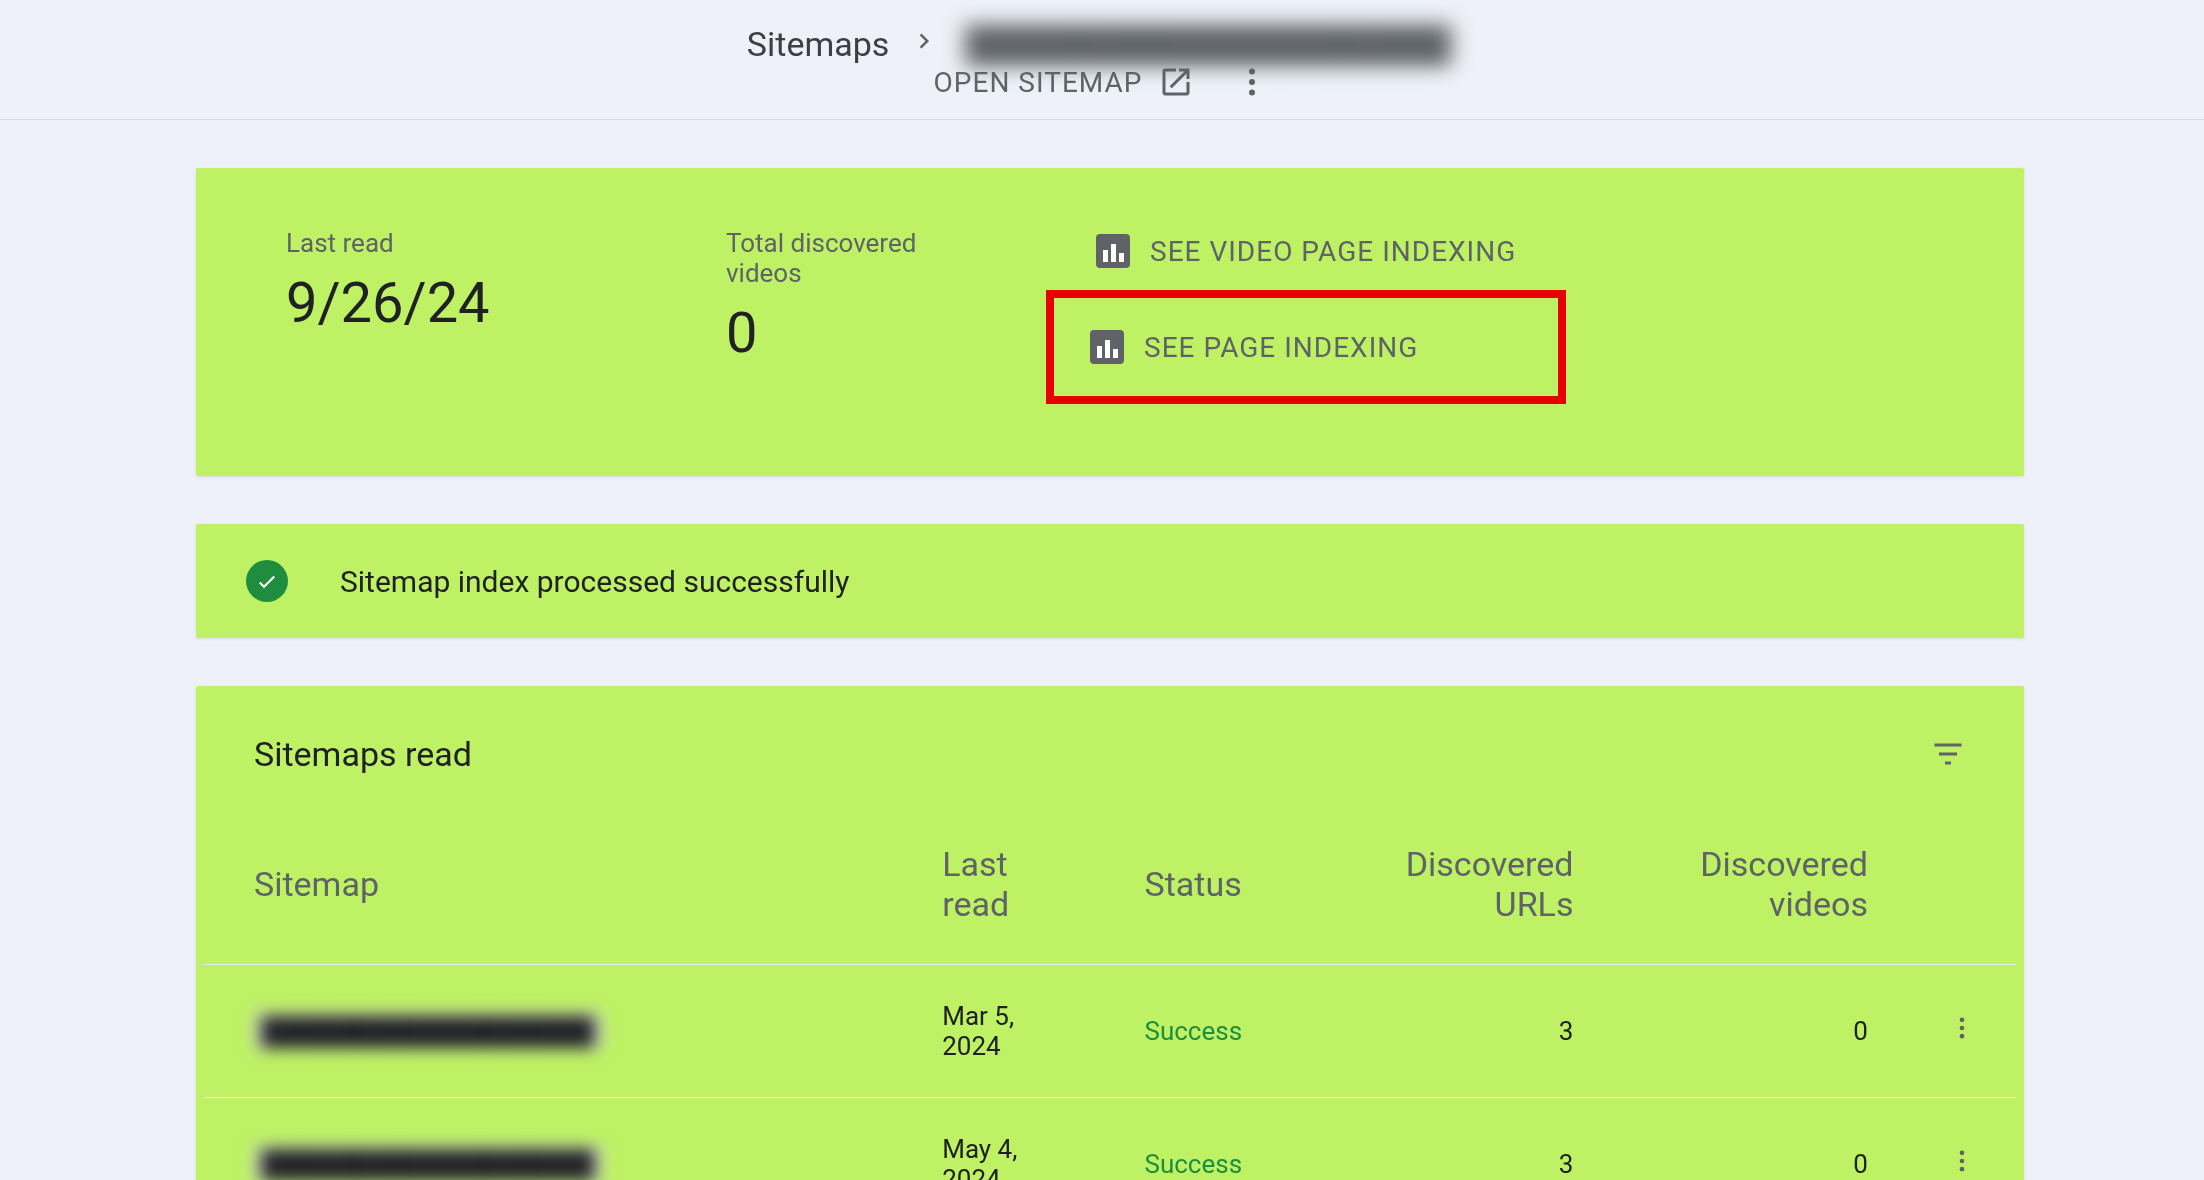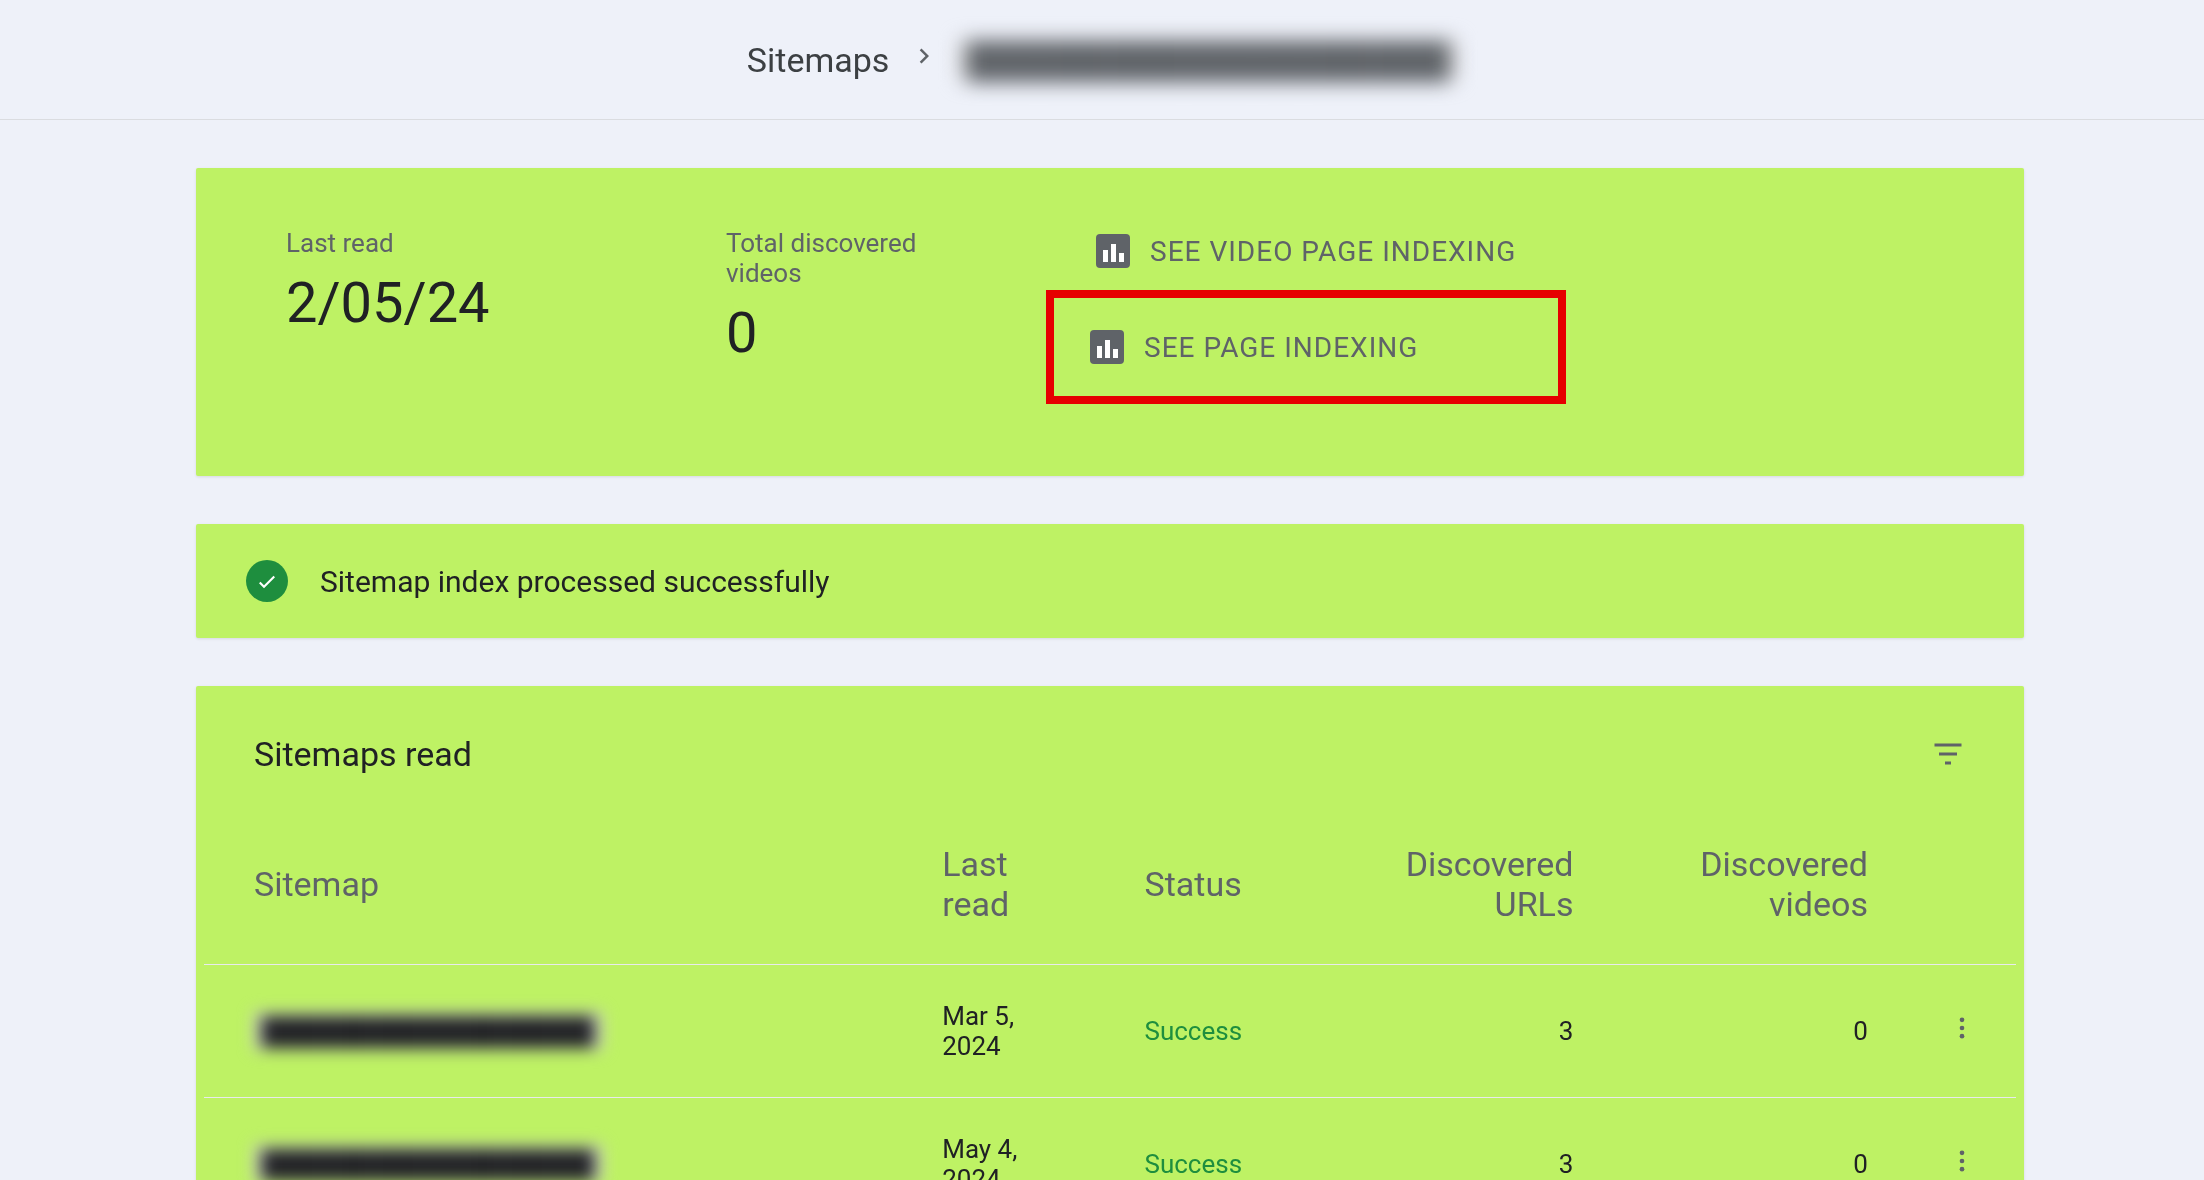--- a/index.html
+++ b/index.html
@@ -133,21 +133,21 @@
     width: 5px;
     background: #fff;
   }
   .chart-icon span:nth-child(1){height:12px}
   .chart-icon span:nth-child(2){height:18px}
   .chart-icon span:nth-child(3){height:9px}
   .status-card {
     padding: 36px 50px;
     display: flex;
     align-items: center;
-    gap: 32px;
+    gap: 52px;
   }
   .check-circle {
     width: 42px;
     height: 42px;
     border-radius: 50%;
     background: #1e8e3e;
     display: flex;
     align-items: center;
     justify-content: center;
   }
@@ -197,28 +197,41 @@
   <div class="breadcrumb">
     <span class="breadcrumb-root">Sitemaps</span>
     <span class="chevron">
       <svg viewBox="0 0 24 24" width="30" height="30" fill="#5f6368">
           <path d="M10 6l6 6-6 6V6z" fill="none"></path>
           <path d="M8.6 16.6L13.2 12 8.6 7.4 10 6l6 6-6 6z"></path>
         </svg>
     </span>
     <span class="breadcrumb-current">████████████████████</span>
   </div>
+  <div class="header-actions">
+    <div class="open-sitemap">
+      <span>OPEN SITEMAP</span>
+      <svg class="icon-external" viewBox="0 0 24 24" fill="#5f6368">
+          <path d="M19 19H5V5h7V3H5a2 2 0 00-2 2v14a2 2 0 002 2h14a2 2 0 002-2v-7h-2v7zM14 3v2h3.59L7.76 14.83l1.41 1.41L19 6.41V10h2V3h-7z"></path>
+        </svg>
+    </div>
+    <svg class="icon-more" viewBox="0 0 24 24" fill="#5f6368">
+        <circle cx="12" cy="5" r="2"></circle>
+        <circle cx="12" cy="12" r="2"></circle>
+        <circle cx="12" cy="19" r="2"></circle>
+      </svg>
+  </div>
 </div>
 
 <div class="content">
 
   <div class="card stats-card">
     <div class="stat-block">
       <div class="stat-label">Last read</div>
-      <div class="stat-value">2/05/24</div>
+      <div class="stat-value">9/26/24</div>
     </div>
     <div class="stat-block">
       <div class="stat-label">Total discovered videos</div>
       <div class="stat-value">0</div>
     </div>
     <div class="index-buttons">
       <div class="index-btn">
         <span class="chart-icon">
             <span></span>
             <span></span>

